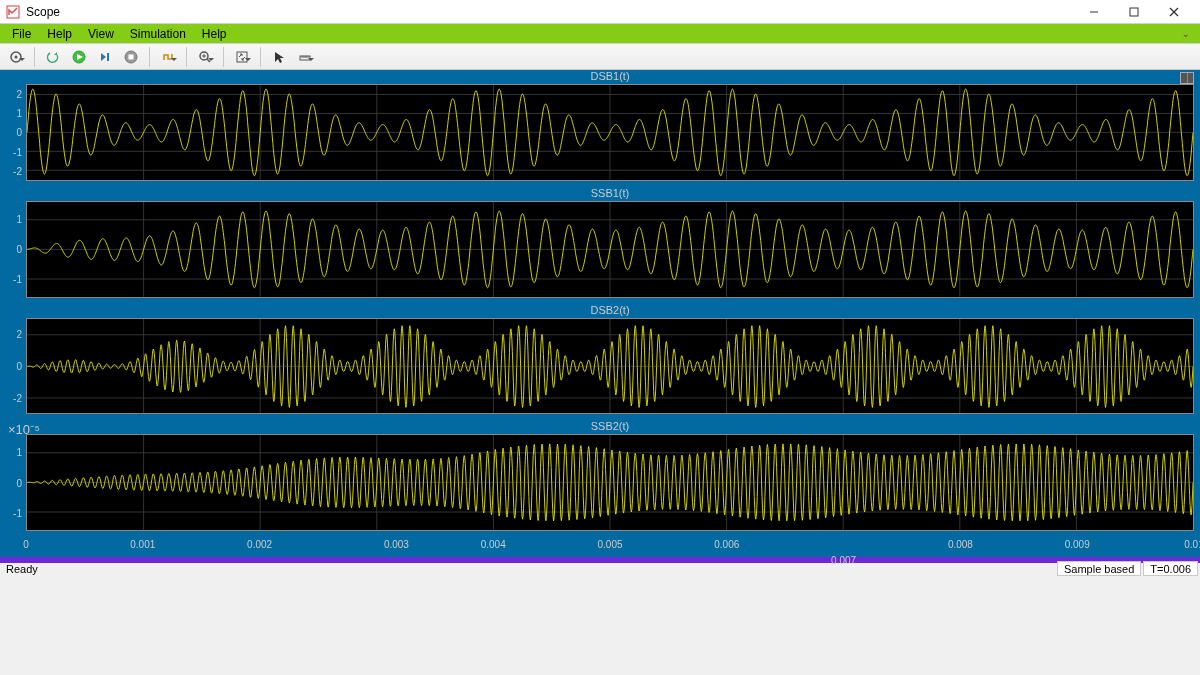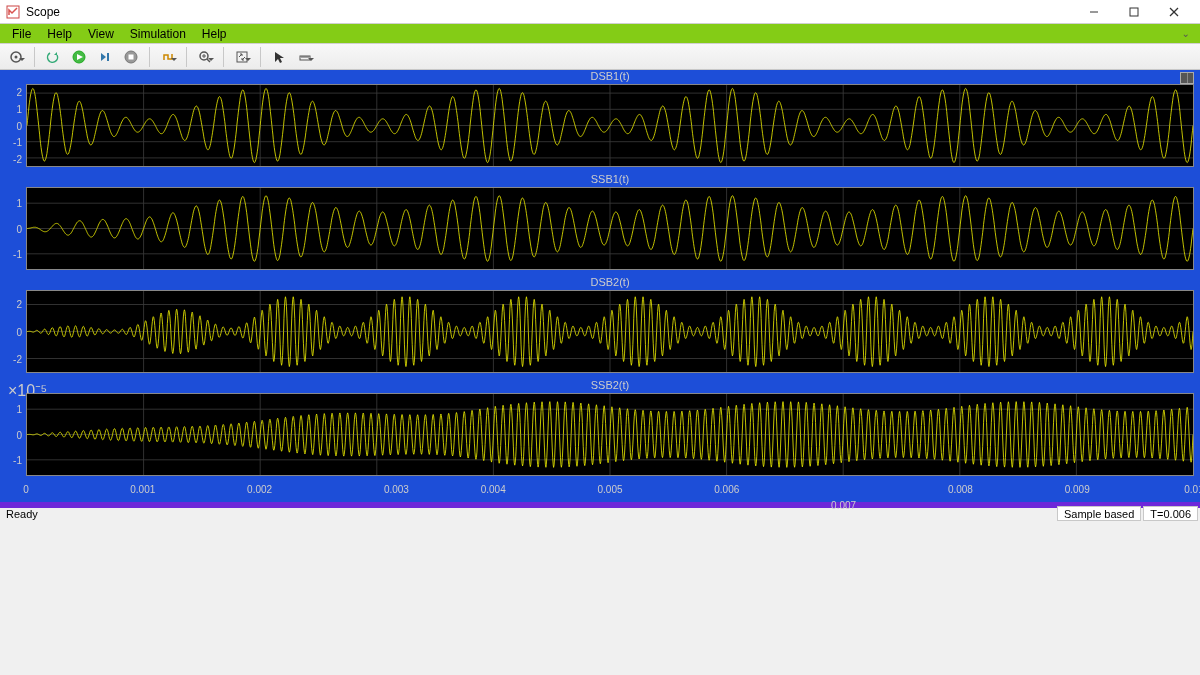--- a/index.html
+++ b/index.html
@@ -14,27 +14,27 @@
   .menubar { height: 20px; background: #84cc16; display:flex; align-items:center; padding: 0 4px; border-bottom: 1px solid #d0d0d0; font-size: 12px; }
   .menubar .menu-item { padding: 0 8px; height:100%; display:flex; align-items:center; }
   .menubar .chev { margin-left:auto; padding:0 6px; font-size:10px; color:#555; }
   
   .toolbar { height: 26px; background: linear-gradient(#f8f8f8,#ececec); border-bottom: 1px solid #c8c8c8; display:flex; align-items:center; padding: 0 4px; gap:2px; }
   .toolbar .tbtn { width:24px; height:22px; border:1px solid transparent; border-radius:2px; display:flex; align-items:center; justify-content:center; position:relative; }
   .toolbar .tbtn.drop::after { content:""; position:absolute; right:2px; bottom:3px; border:3px solid transparent; border-top-color:#555; }
   .toolbar .sep { width:1px; height:20px; background:#c8c8c8; margin:0 4px; }
   .toolbar svg { display:block; }
   
-  .scope-area { position:relative; height: 432px; background:#1d4ed8; }
+  .scope-area { position:relative; height: 487px; background:#0369a1; }
   .axes-badge { position:absolute; top:2px; right:6px; width:14px; height:12px; border:1px solid #aaa; background:#555; display:flex; }
   .axes-badge div{flex:1;border-right:1px solid #888;} .axes-badge div:last-child{border:none;}
   .plots { position:absolute; left:0; right:0; top:0; bottom:20px; display:flex; flex-direction:column; }
   .plotrow { flex:1 1 0; position:relative; margin:2px 6px 4px 26px; }
   .plot-title { position:absolute; top:-2px; left:0; right:0; text-align:center; color:#ccc; font-size:11px; pointer-events:none; }
-  .plot-exp { position:absolute; top:-2px; left:-18px; color:#ccc; font-size:16px; }
+  .plot-exp { position:absolute; top:-2px; left:-18px; color:#ccc; font-size:13px; }
   .plot-frame { position:absolute; top:12px; left:0; right:0; bottom:2px; border:1px solid #888; background:#000; overflow:hidden; }
   .plot-frame svg { position:absolute; inset:0; width:100%; height:100%; }
   .ylabels { position:absolute; top:12px; bottom:2px; left:-24px; width:22px; }
   .ylabels span { position:absolute; right:2px; transform:translateY(-50%); color:#ccc; font-size:10px; text-align:right; width:100%; }
   .xaxis { position:absolute; left:26px; right:6px; bottom:2px; height:16px; }
   .xaxis span { position:absolute; transform:translateX(-50%); color:#ccc; font-size:10px; top:0; }
   
   .statusbar { height:17px; background:#f0f0f0; border-top:6px solid #6d28d9; display:flex; align-items:center; font-size:11px; padding:0 2px; }
   .statusbar .left { padding-left:4px; }
   .statusbar .spacer { flex:1; }

